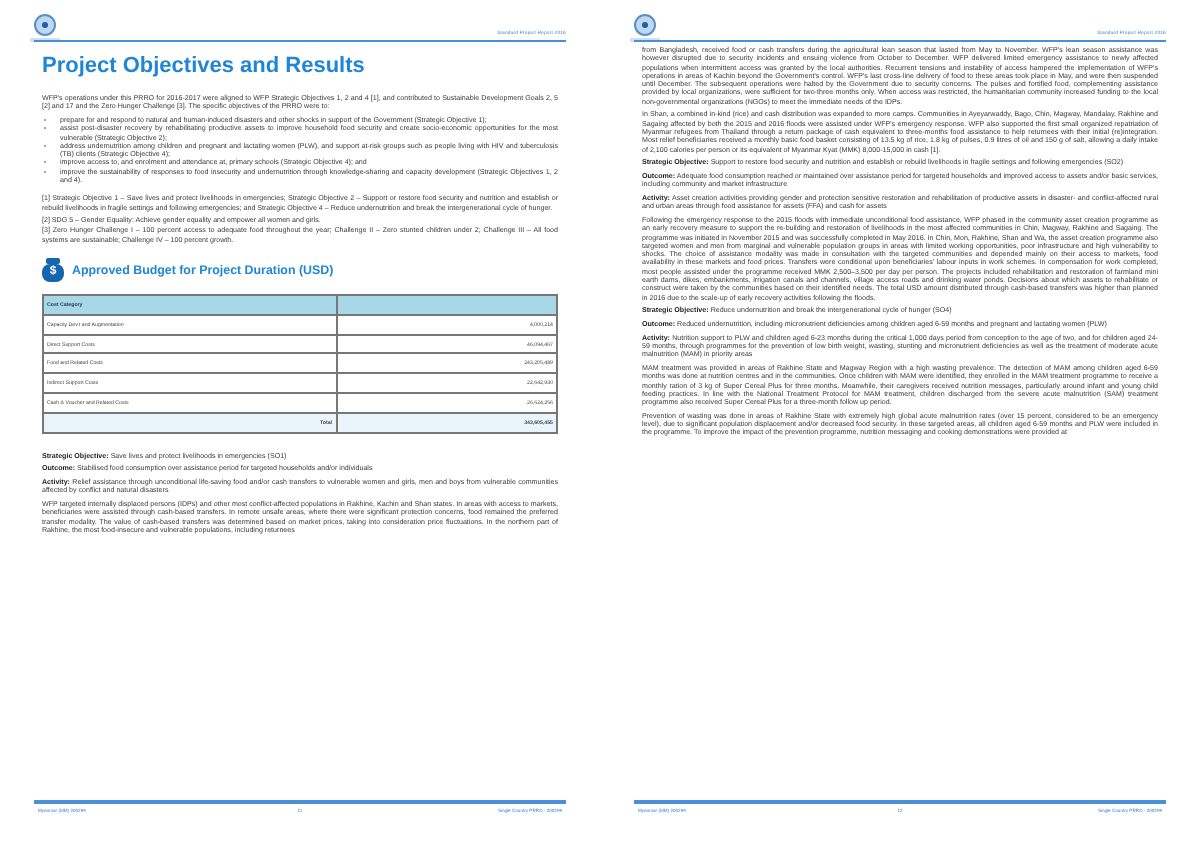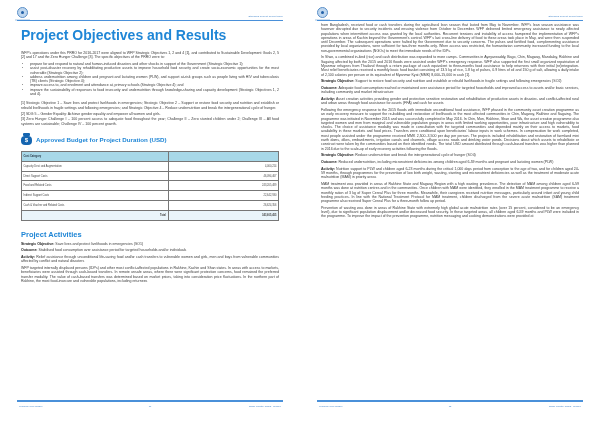--- a/index.html
+++ b/index.html
@@ -8,21 +8,21 @@
     .page { position: absolute; top: 0; width: 300px; height: 424px; }
     .page.left { left: 0; }
     .page.right { left: 300px; }
     .logo { position: absolute; top: 7px; left: 17px; width: 11px; height: 11px; border-radius: 50%; background: #bfd7ef; border: 1px solid #5a8fc8; }
     .logo::after { content: ""; position: absolute; left: 3px; top: 3px; width: 3px; height: 3px; border-radius: 50%; background: #2060a8; }
     .logo-sub { position: absolute; top: 19px; left: 15px; width: 15px; height: 2px; background: #cfe0f0; }
     .hdr-title { position: absolute; top: 15px; right: 17px; font-size: 2.4px; color: #3a7fc7; letter-spacing: 0.1px; }
     .hdr-rule { position: absolute; top: 20px; left: 17px; right: 17px; height: 1px; background: #4a90d9; }
     .content { position: absolute; top: 24px; left: 21px; right: 21px; }
     .right .content { top: 23px; }
-    h1 { font-size: 14px; color: #1f86d6; font-weight: bold; margin-top: 3px; margin-bottom: 8px; }
+    h1 { font-size: 11px; color: #1f86d6; font-weight: bold; margin-top: 3px; margin-bottom: 8px; }
     h2 { font-size: 7.5px; color: #1f86d6; font-weight: bold; margin-bottom: 3px; }
     p { font-size: 3.55px; line-height: 4.3px; text-align: justify; margin-bottom: 2.4px; color: #3a3a3a; }
     ul { list-style: none; margin-bottom: 2.5px; }
     li { font-size: 3.55px; line-height: 4.3px; text-align: justify; padding-left: 9px; position: relative; color: #3a3a3a; }
     li::before { content: "•"; position: absolute; left: 1px; font-size: 3px; }
     .notes { margin-top: 5px; }
     .notes p { margin-bottom: 1.6px; }
     b { font-weight: bold; color: #222; }
     .budget-head { display: flex; align-items: center; margin-top: 6px; margin-bottom: 5px; height: 14px; }
     .bag { position: relative; width: 11px; height: 12px; margin-right: 4px; }
@@ -100,21 +100,20 @@
         <td>Cash &amp; Voucher and Related Costs</td>
         <td class="num">26,624,356</td>
       </tr>
       <tr class="total">
         <td class="lbl">Total</td>
         <td class="num">343,605,455</td>
       </tr>
     </tbody>
       </table>
 
-    <h2>Project Activities</h2>
     <p><b>Strategic Objective:</b><span> Save lives and protect livelihoods in emergencies (SO1)</span></p>
     <p><b>Outcome:</b><span> Stabilised food consumption over assistance period for targeted households and/or individuals</span></p>
     <p><b>Activity:</b><span> Relief assistance through unconditional life-saving food and/or cash transfers to vulnerable women and girls, men and boys from vulnerable communities affected by conflict and natural disasters</span></p>
     <p>WFP targeted internally displaced persons (IDPs) and other most conflict-affected populations in Rakhine, Kachin and Shan states. In areas with access to markets, beneficiaries were assisted through cash-based transfers. In remote unsafe areas, where there were significant protection concerns, food remained the preferred transfer modality. The value of cash-based transfers was determined based on market prices, taking into consideration price fluctuations. In the northern part of Rakhine, the most food-insecure and vulnerable populations, including returnees</p>
   </div>
 
   <div class="footer-rule"></div>
   <div class="footer">
     <span class="fl">Myanmar (MM) 200299</span>
     <span class="fc">11</span>

